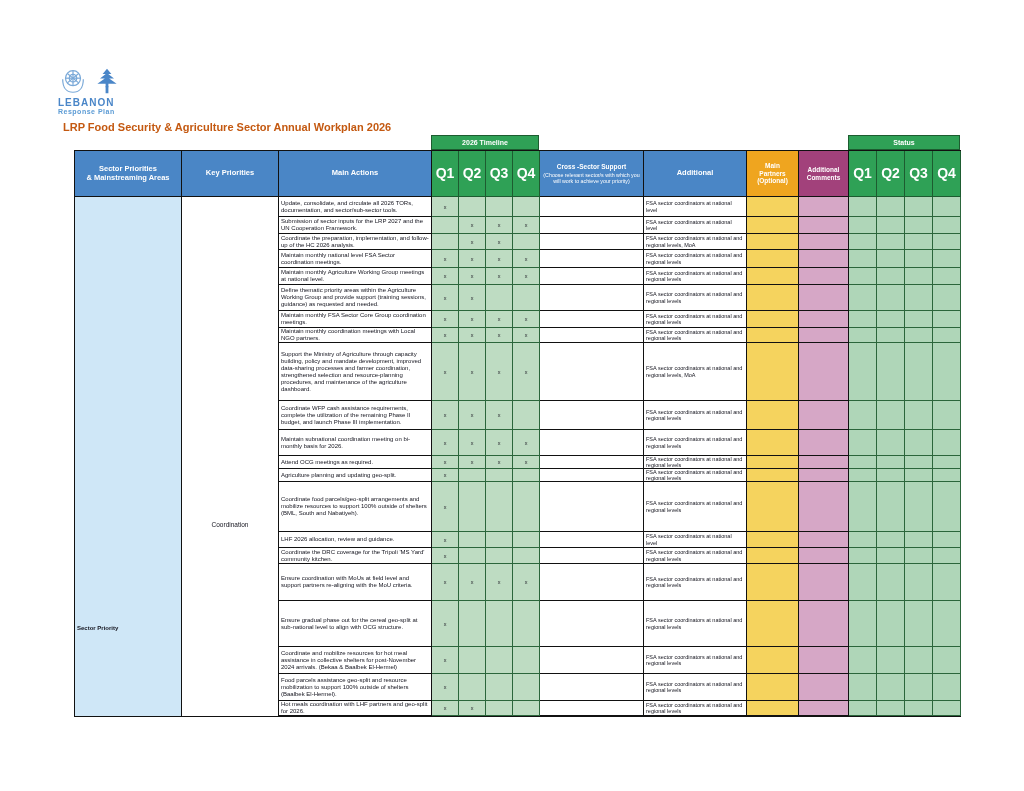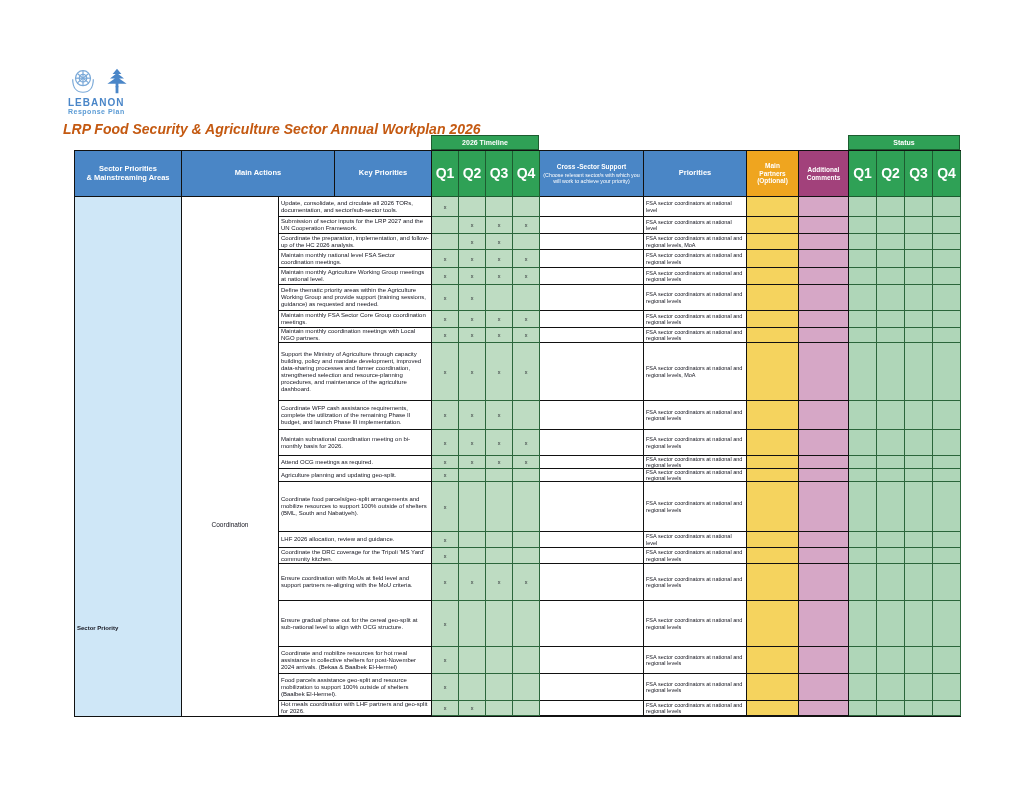--- a/index.html
+++ b/index.html
@@ -1,27 +1,27 @@
 <!DOCTYPE html>
 <html style="--header_blue: #4A86C6; --header_green: #2FA156; --timeline_cell_green: #BEDCC2; --status_cell_green: #AFD6B8; --partners_orange: #EFA51F; --partners_cell_yellow: #F5D35E; --comments_purple: #A2417B; --comments_cell_pink: #D6A7C6; --sector_col_blue: #CFE7F7; --title_orange: #C45911; --logo_blue: #4A86C8;"><head>
 <meta charset="utf-8">
 <style>
   html,body{margin:0;padding:0;background:#fff;}
   .page{position:relative;width:1024px;height:791px;background:#ffffff;
         font-family:"Liberation Sans",sans-serif;overflow:hidden;}
 
   
-  .logo{position:absolute;left:68px;top:66px;width:110px;}
+  .logo{position:absolute;left:58px;top:66px;width:110px;}
   .logo-icons{display:flex;align-items:flex-end;gap:5px;height:30px;}
   .logo-name{font-size:10px;font-weight:bold;color:var(--logo_blue);letter-spacing:1px;margin-top:1px;}
   .logo-tag{font-size:7px;font-weight:bold;color:#5b9bd5;letter-spacing:0.5px;}
 
   
-  .title{position:absolute;left:63px;top:121px;margin:0;font-size:14px;font-weight:bold;
-         color:var(--title_orange);font-style:italic;}
+  .title{position:absolute;left:63px;top:121px;margin:0;font-size:11px;font-weight:bold;
+         color:var(--title_orange);}
 
   
   .grid{position:absolute;left:74px;top:135px;}
   .band-row{display:flex;height:15px;}
   .sp1{width:357px;}
   .sp2{width:309px;}
   .band{box-sizing:border-box;border:1px solid #1d5c30;background:var(--header_green);
         color:#fff;font-weight:bold;font-size:7px;display:flex;align-items:center;justify-content:center;}
   .band.timeline{width:108px;}
   .band.status{width:112px;}
@@ -100,31 +100,31 @@
     <div class="band-row">
       <div class="sp1"></div>
       <div class="band timeline">2026 Timeline</div>
       <div class="sp2"></div>
       <div class="band status">Status</div>
     </div>
 
     <div class="head-row">
       <div class="hc c1">Sector Priorities
 &amp; Mainstreaming Areas</div>
+      <div class="hc c2">Key Priorities</div>
       <div class="hc c3">Main Actions</div>
-      <div class="hc c2">Key Priorities</div>
       <div class="hc green cq">Q1</div>
       <div class="hc green cq">Q2</div>
       <div class="hc green cq">Q3</div>
       <div class="hc green cq">Q4</div>
       <div class="hc ccross">
         <div class="cross-t">Cross -Sector Support</div>
         <div class="cross-s">(Choose relevant sector/s with which you will work to achieve your priority)</div>
       </div>
-      <div class="hc cresp">Priorities</div>
+      <div class="hc cresp">Additional</div>
       <div class="hc orange cpart">Main
 Partners
 (Optional)</div>
       <div class="hc purple ccomm">Additional
 Comments</div>
       <div class="hc green cstat">Q1</div>
       <div class="hc green cstat">Q2</div>
       <div class="hc green cstat">Q3</div>
       <div class="hc green cstat">Q4</div>
     </div>

